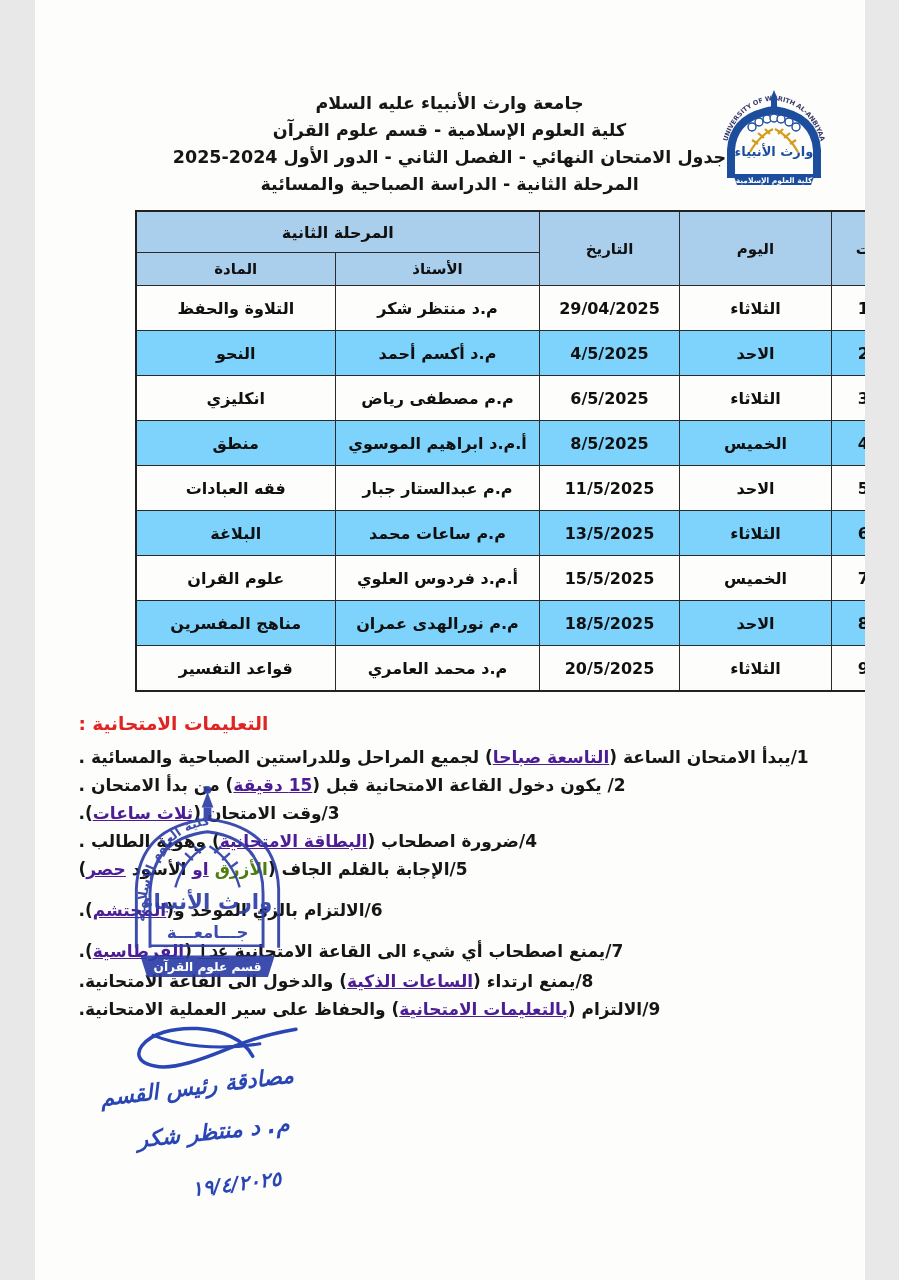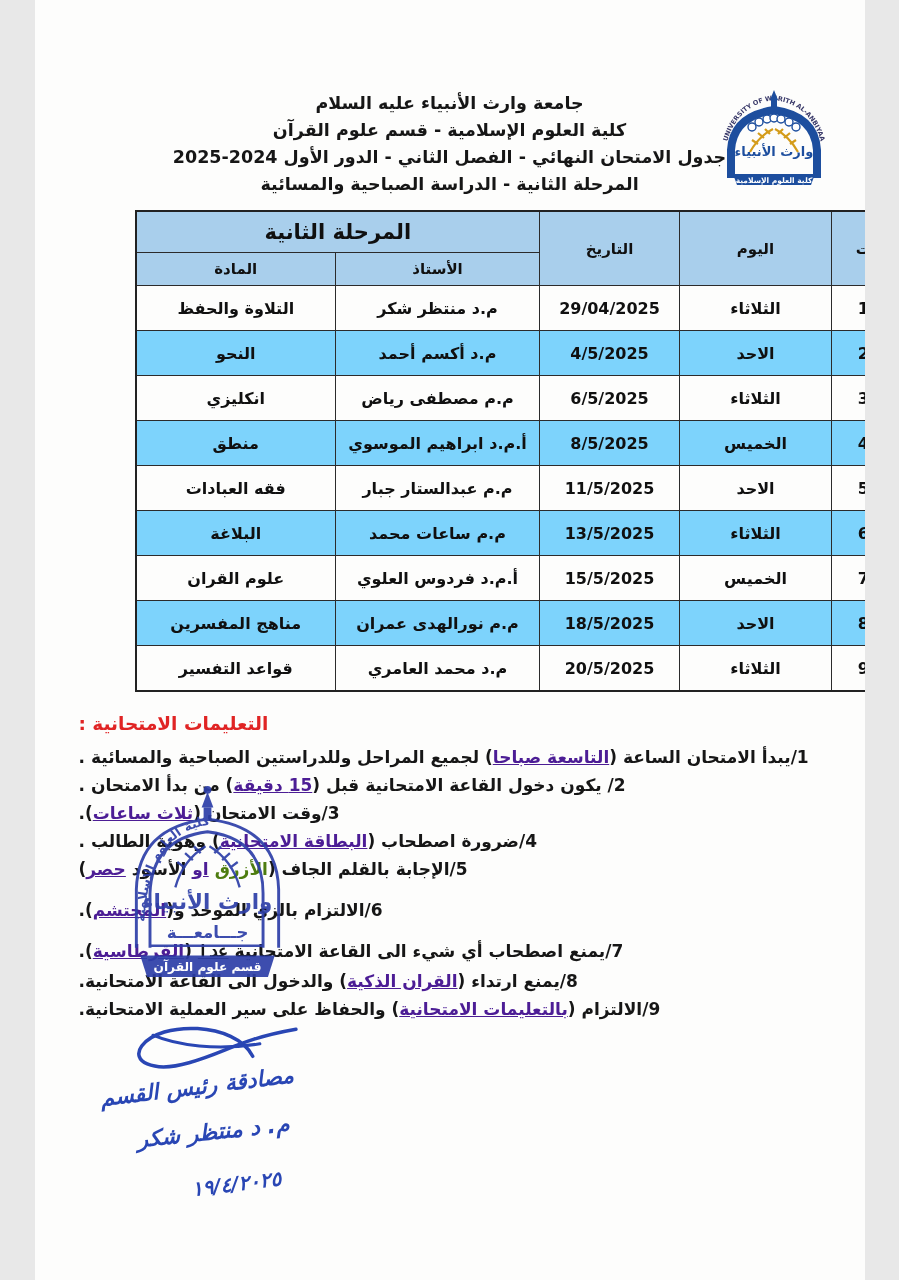--- a/index.html
+++ b/index.html
@@ -20,21 +20,21 @@
   .table-wrap{ position:absolute; top:210px; left:100px; }
   table.exam-table{
     border-collapse:collapse; table-layout:fixed; width:760px; direction:rtl;
     border:2.5px solid #222;
   }
   table.exam-table th, table.exam-table td{
     border:1.6px solid #2b2b2b; text-align:center; vertical-align:middle;
     font-weight:bold; color:#101010; padding:0 4px; overflow:hidden;
   }
   table.exam-table th{ background:#a9cfec; }
-  th.stage{ font-size:21px; height:40px; }
+  th.stage{ font-size:16px; height:40px; }
   th.sub{ font-size:15px; height:32px; }
   table.exam-table td{ font-size:16px; height:44px; }
   td.date-cell{ font-size:16.5px; }
   tr.alt td{ background:#7dd3fc; }
   
   .instructions{
     position:absolute; top:710px; right:16px; width:770px;
     direction:rtl; text-align:left;
     font-weight:bold; font-size:17px; line-height:28px; color:#161616;
   }
@@ -190,21 +190,21 @@
 
   <div class="instructions">
     <div class="inst-title">التعليمات الامتحانية :</div>
     <div class="inst-item"><span>1/يبدأ الامتحان الساعة (</span><span class="red">التاسعة صباحا</span><span>) لجميع المراحل وللدراستين الصباحية والمسائية .</span></div>
     <div class="inst-item"><span>2/ يكون دخول القاعة الامتحانية قبل (</span><span class="red">15 دقيقة</span><span>) من بدأ الامتحان .</span></div>
     <div class="inst-item"><span>3/وقت الامتحان (</span><span class="red">ثلاث ساعات</span><span>).</span></div>
     <div class="inst-item"><span>4/ضرورة اصطحاب (</span><span class="red">البطاقة الامتحانية</span><span>) وهوية الطالب .</span></div>
     <div class="inst-item"><span>5/الإجابة بالقلم الجاف (</span><span class="blue">الأزرق</span><span> </span><span class="red">او</span><span> الأسود </span><span class="red">حصر</span><span>)</span></div>
     <div class="inst-item gap-before"><span>6/الالتزام بالزي الموحد و(</span><span class="red">المحتشم</span><span>).</span></div>
     <div class="inst-item gap-before"><span>7/يمنع اصطحاب أي شيء الى القاعة الامتحانية </span><span class="ul">عدا</span><span> (</span><span class="red">القرطاسية</span><span>).</span></div>
-    <div class="inst-item"><span>8/يمنع ارتداء (</span><span class="red">القران الذكية</span><span>) والدخول الى القاعة الامتحانية.</span></div>
+    <div class="inst-item"><span>8/يمنع ارتداء (</span><span class="red">الساعات الذكية</span><span>) والدخول الى القاعة الامتحانية.</span></div>
     <div class="inst-item"><span>9/الالتزام (</span><span class="red">بالتعليمات الامتحانية</span><span>) والحفاظ على سير العملية الامتحانية.</span></div>
   </div>
 
   <div class="stamp">
     <svg viewBox="0 0 210 236" width="205" height="230">
       <g stroke="#2d3fa8" fill="none" stroke-width="3">
         <circle cx="105" cy="6" r="2.5" fill="#2d3fa8"></circle>
         <path d="M105,8 L111,24 L99,24 Z" fill="#2d3fa8" stroke="none"></path>
         <rect x="101" y="24" width="8" height="14" fill="#2d3fa8" stroke="none"></rect>
         <path d="M32,168 L32,108 Q34,44 105,36 Q176,44 178,108 L178,168"></path>

